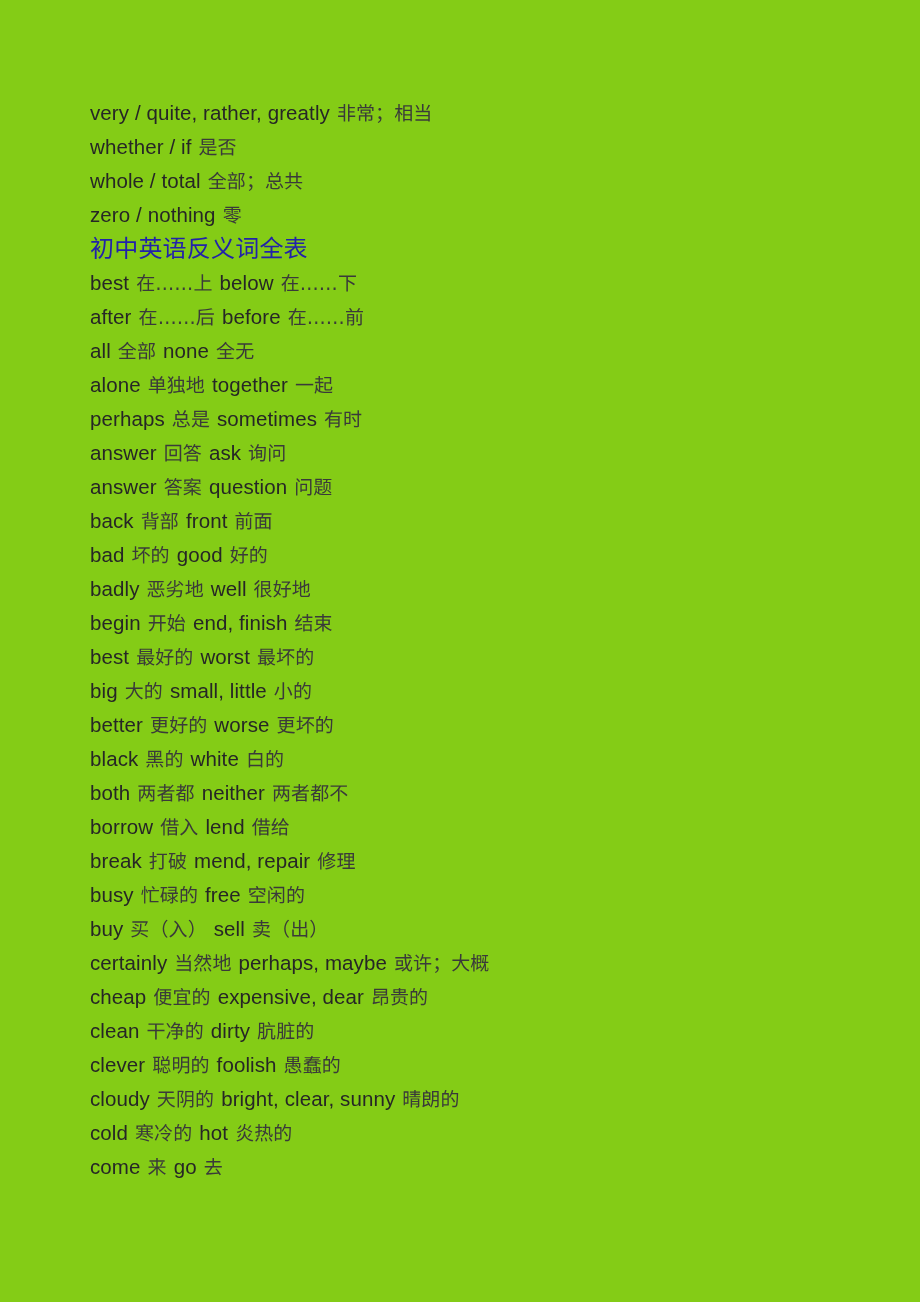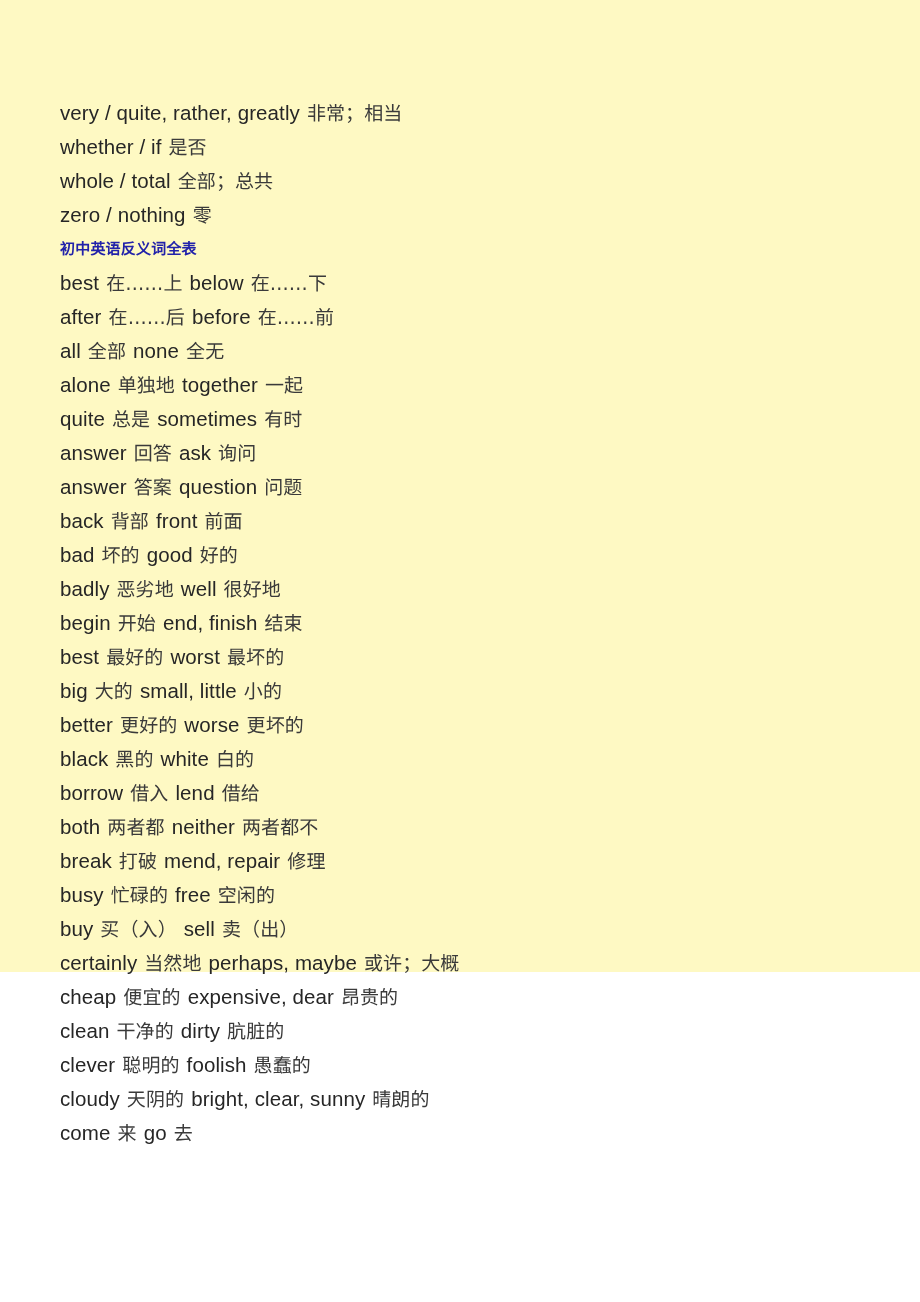--- a/index.html
+++ b/index.html
@@ -10,39 +10,39 @@
   }
   body {
     width: 920px;
     height: 1302px;
     overflow: hidden;
     font-family: "Liberation Sans", "DejaVu Sans", sans-serif;
     color: #1a1a1a;
   }
   .page {
     width: 920px;
-    height: 972px;
+    height: 1302px;
     box-sizing: border-box;
-    padding: 96px 0 0 60px;
-    background: #fef9c3;
+    padding: 96px 0 0 90px;
+    background: #84cc16;
   }
   .doc-body {
     width: 760px;
   }
   .entry-line {
     font-size: 20.5px;
     line-height: 34px;
     color: #262626;
     white-space: nowrap;
     letter-spacing: 0.1px;
   }
   .section-heading {
-    font-size: 15px;
+    font-size: 24px;
     line-height: 34px;
-    font-weight: bold;
+    font-weight: normal;
     color: #2222aa;
     white-space: nowrap;
     letter-spacing: 0.2px;
   }
   .cjk {
     font-family: "DejaVu Sans", "Liberation Sans", sans-serif;
     font-size: 19px;
     color: #3a3a3a;
   }
   .en {
@@ -63,38 +63,39 @@
         <div class="entry-line"><span class="en">zero / nothing</span><span class="sp"></span><span class="cjk">零</span></div>
       </div>
 
     <div class="section-heading">初中英语反义词全表</div>
 
     <div id="antonym-list">
         <div class="entry-line"><span class="en">best</span><span class="sp"></span><span class="cjk">在……上</span><span class="sp"></span><span class="en">below</span><span class="sp"></span><span class="cjk">在……下</span></div>
         <div class="entry-line"><span class="en">after</span><span class="sp"></span><span class="cjk">在……后</span><span class="sp"></span><span class="en">before</span><span class="sp"></span><span class="cjk">在……前</span></div>
         <div class="entry-line"><span class="en">all</span><span class="sp"></span><span class="cjk">全部</span><span class="sp"></span><span class="en">none</span><span class="sp"></span><span class="cjk">全无</span></div>
         <div class="entry-line"><span class="en">alone</span><span class="sp"></span><span class="cjk">单独地</span><span class="sp"></span><span class="en">together</span><span class="sp"></span><span class="cjk">一起</span></div>
-        <div class="entry-line"><span class="en">quite</span><span class="sp"></span><span class="cjk">总是</span><span class="sp"></span><span class="en">sometimes</span><span class="sp"></span><span class="cjk">有时</span></div>
+        <div class="entry-line"><span class="en">perhaps</span><span class="sp"></span><span class="cjk">总是</span><span class="sp"></span><span class="en">sometimes</span><span class="sp"></span><span class="cjk">有时</span></div>
         <div class="entry-line"><span class="en">answer</span><span class="sp"></span><span class="cjk">回答</span><span class="sp"></span><span class="en">ask</span><span class="sp"></span><span class="cjk">询问</span></div>
         <div class="entry-line"><span class="en">answer</span><span class="sp"></span><span class="cjk">答案</span><span class="sp"></span><span class="en">question</span><span class="sp"></span><span class="cjk">问题</span></div>
         <div class="entry-line"><span class="en">back</span><span class="sp"></span><span class="cjk">背部</span><span class="sp"></span><span class="en">front</span><span class="sp"></span><span class="cjk">前面</span></div>
         <div class="entry-line"><span class="en">bad</span><span class="sp"></span><span class="cjk">坏的</span><span class="sp"></span><span class="en">good</span><span class="sp"></span><span class="cjk">好的</span></div>
         <div class="entry-line"><span class="en">badly</span><span class="sp"></span><span class="cjk">恶劣地</span><span class="sp"></span><span class="en">well</span><span class="sp"></span><span class="cjk">很好地</span></div>
         <div class="entry-line"><span class="en">begin</span><span class="sp"></span><span class="cjk">开始</span><span class="sp"></span><span class="en">end, finish</span><span class="sp"></span><span class="cjk">结束</span></div>
         <div class="entry-line"><span class="en">best</span><span class="sp"></span><span class="cjk">最好的</span><span class="sp"></span><span class="en">worst</span><span class="sp"></span><span class="cjk">最坏的</span></div>
         <div class="entry-line"><span class="en">big</span><span class="sp"></span><span class="cjk">大的</span><span class="sp"></span><span class="en">small, little</span><span class="sp"></span><span class="cjk">小的</span></div>
         <div class="entry-line"><span class="en">better</span><span class="sp"></span><span class="cjk">更好的</span><span class="sp"></span><span class="en">worse</span><span class="sp"></span><span class="cjk">更坏的</span></div>
         <div class="entry-line"><span class="en">black</span><span class="sp"></span><span class="cjk">黑的</span><span class="sp"></span><span class="en">white</span><span class="sp"></span><span class="cjk">白的</span></div>
+        <div class="entry-line"><span class="en">both</span><span class="sp"></span><span class="cjk">两者都</span><span class="sp"></span><span class="en">neither</span><span class="sp"></span><span class="cjk">两者都不</span></div>
         <div class="entry-line"><span class="en">borrow</span><span class="sp"></span><span class="cjk">借入</span><span class="sp"></span><span class="en">lend</span><span class="sp"></span><span class="cjk">借给</span></div>
-        <div class="entry-line"><span class="en">both</span><span class="sp"></span><span class="cjk">两者都</span><span class="sp"></span><span class="en">neither</span><span class="sp"></span><span class="cjk">两者都不</span></div>
         <div class="entry-line"><span class="en">break</span><span class="sp"></span><span class="cjk">打破</span><span class="sp"></span><span class="en">mend, repair</span><span class="sp"></span><span class="cjk">修理</span></div>
         <div class="entry-line"><span class="en">busy</span><span class="sp"></span><span class="cjk">忙碌的</span><span class="sp"></span><span class="en">free</span><span class="sp"></span><span class="cjk">空闲的</span></div>
         <div class="entry-line"><span class="en">buy</span><span class="sp"></span><span class="cjk">买（入）</span><span class="sp"></span><span class="en">sell</span><span class="sp"></span><span class="cjk">卖（出）</span></div>
         <div class="entry-line"><span class="en">certainly</span><span class="sp"></span><span class="cjk">当然地</span><span class="sp"></span><span class="en">perhaps, maybe</span><span class="sp"></span><span class="cjk">或许；大概</span></div>
         <div class="entry-line"><span class="en">cheap</span><span class="sp"></span><span class="cjk">便宜的</span><span class="sp"></span><span class="en">expensive, dear</span><span class="sp"></span><span class="cjk">昂贵的</span></div>
         <div class="entry-line"><span class="en">clean</span><span class="sp"></span><span class="cjk">干净的</span><span class="sp"></span><span class="en">dirty</span><span class="sp"></span><span class="cjk">肮脏的</span></div>
         <div class="entry-line"><span class="en">clever</span><span class="sp"></span><span class="cjk">聪明的</span><span class="sp"></span><span class="en">foolish</span><span class="sp"></span><span class="cjk">愚蠢的</span></div>
         <div class="entry-line"><span class="en">cloudy</span><span class="sp"></span><span class="cjk">天阴的</span><span class="sp"></span><span class="en">bright, clear, sunny</span><span class="sp"></span><span class="cjk">晴朗的</span></div>
+        <div class="entry-line"><span class="en">cold</span><span class="sp"></span><span class="cjk">寒冷的</span><span class="sp"></span><span class="en">hot</span><span class="sp"></span><span class="cjk">炎热的</span></div>
         <div class="entry-line"><span class="en">come</span><span class="sp"></span><span class="cjk">来</span><span class="sp"></span><span class="en">go</span><span class="sp"></span><span class="cjk">去</span></div>
       </div>
 
   </div>
 </div>
 
 </body></html>

